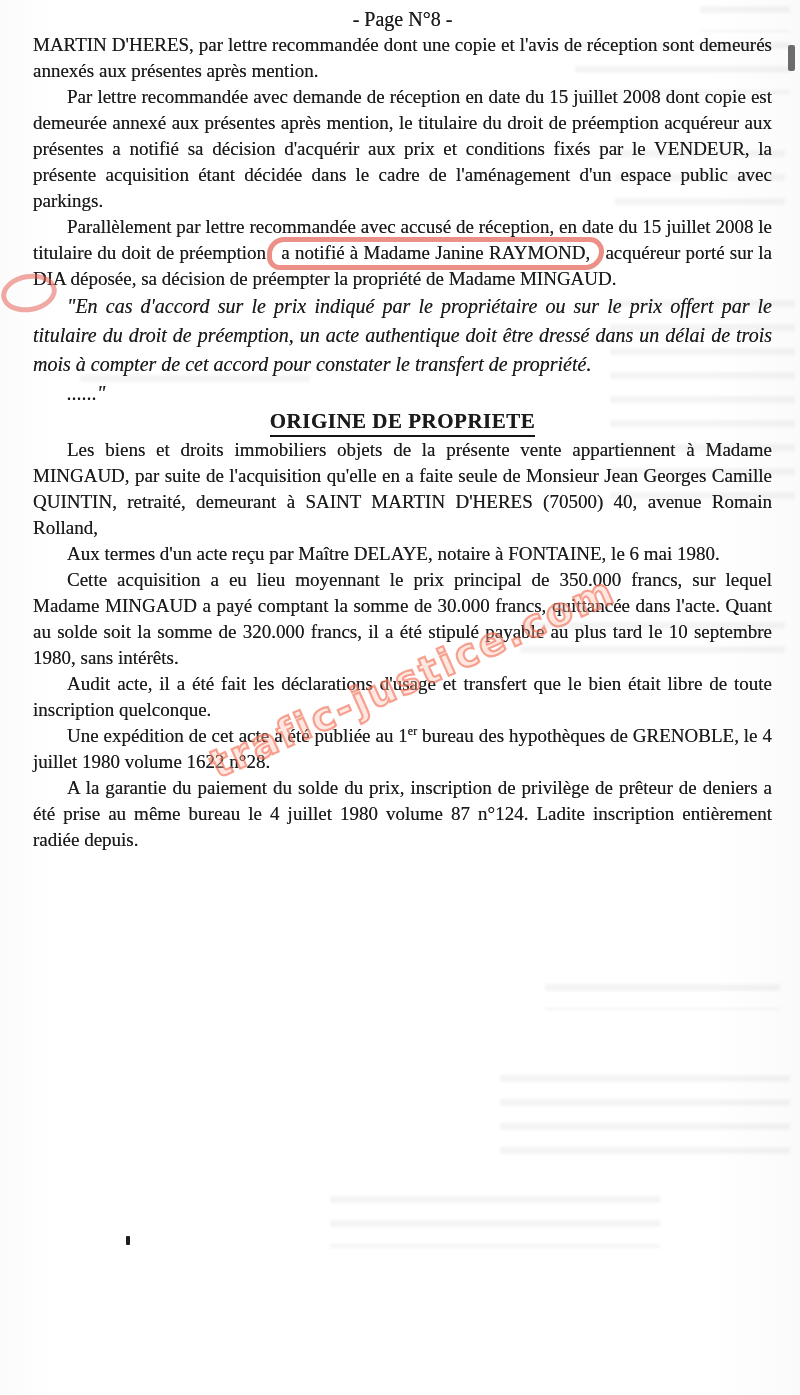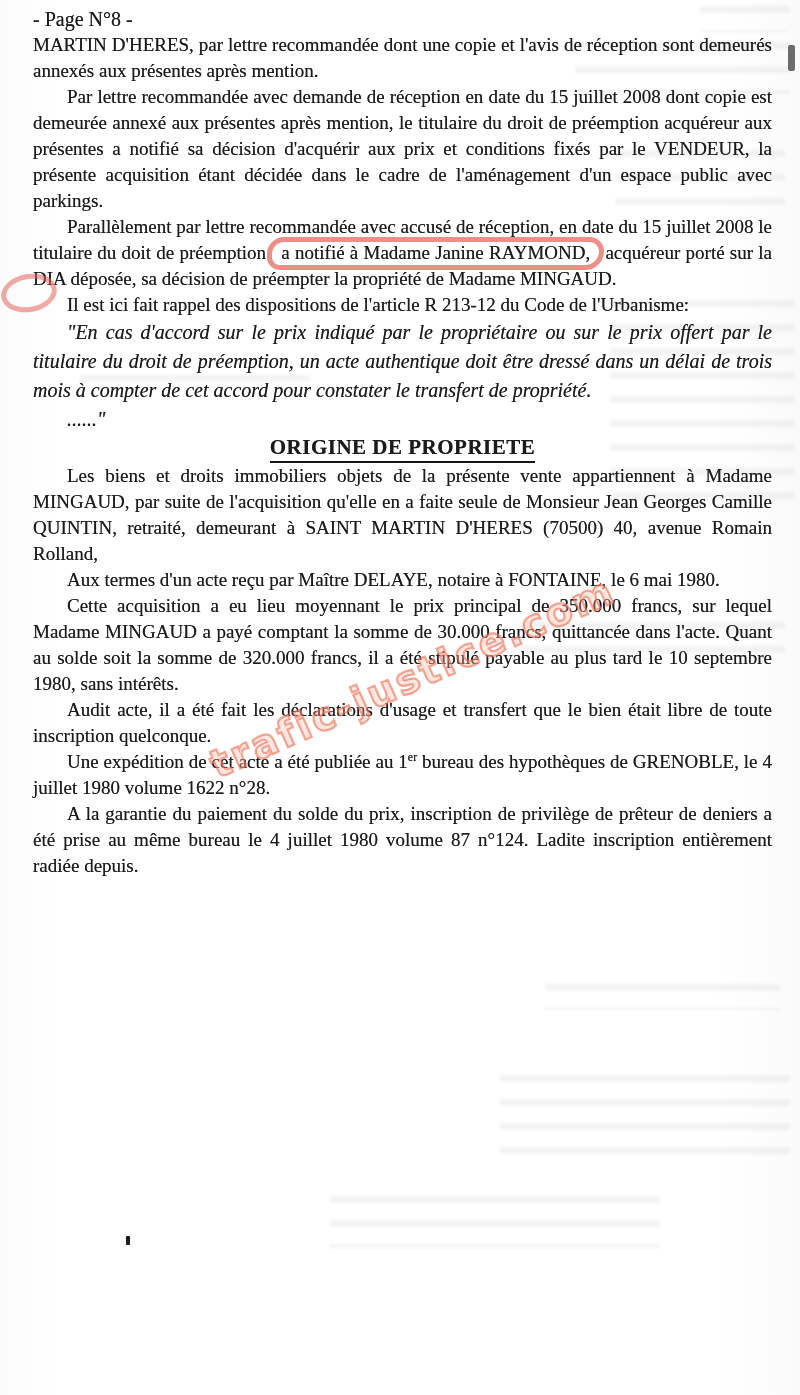--- a/index.html
+++ b/index.html
@@ -22,20 +22,21 @@
   .doc {
     position: absolute;
     left: 33px; top: 6px;
     width: 739px;
     font-size: 19px;
     line-height: 26px;
     text-align: justify;
     text-shadow: 0 0 0.6px rgba(10,10,10,0.65);
   }
   .page-title {
+    text-align: center;
     font-size: 20px;
     margin: 0 0 14px 0;
     text-indent: 0;
   }
   p.para { margin: 0; }
   .indent { text-indent: 34px; }
   .gap-top { margin-top: 22px; }
   .quote {
     font-style: italic;
     font-size: 20px;
@@ -135,21 +136,20 @@
 
 <div class="doc">
   <p class="para page-title">- Page N°8 -</p>
 
   <p class="para">MARTIN D'HERES, par lettre recommandée dont une copie et l'avis de réception sont demeurés annexés aux présentes après mention.</p>
 
   <p class="para indent">Par lettre recommandée avec demande de réception en date du 15 juillet 2008 dont copie est demeurée annexé aux présentes après mention, le titulaire du droit de préemption acquéreur aux présentes a notifié sa décision d'acquérir aux prix et conditions fixés par le VENDEUR, la présente acquisition étant décidée dans le cadre de l'aménagement d'un espace public avec parkings.</p>
 
   <p class="para indent"><span>Parallèlement par  lettre recommandée avec accusé de réception, en date du 15 juillet 2008 le titulaire du doit de préemption </span><span class="red-circle">a notifié à Madame Janine RAYMOND,</span><span> acquéreur porté sur la DIA déposée, sa décision de préempter la propriété de Madame MINGAUD.</span></p>
 
-  <p class="para indent gap-top">Il est ici fait rappel des dispositions de l'article R 213-12 du Code de l'Urbanisme:</p>
 
   <p class="para indent quote">"En cas d'accord sur le prix indiqué par le propriétaire ou sur le prix offert par le titulaire du droit de préemption, un acte authentique doit être dressé dans un délai de trois mois à compter de cet accord pour constater le transfert de propriété.</p>
   <p class="para indent quote">......"</p>
 
   <p class="para heading-1"><span class="underlined">ORIGINE DE PROPRIETE</span></p>
 
   <p class="para indent">Les biens et droits immobiliers objets de la présente vente appartiennent à Madame MINGAUD, par suite de l'acquisition qu'elle en a faite seule de Monsieur Jean Georges Camille QUINTIN, retraité, demeurant à SAINT MARTIN D'HERES (70500) 40, avenue Romain Rolland,</p>
 
   <p class="para indent">Aux termes d'un acte reçu par Maître DELAYE, notaire à FONTAINE, le 6 mai 1980.</p>
 

